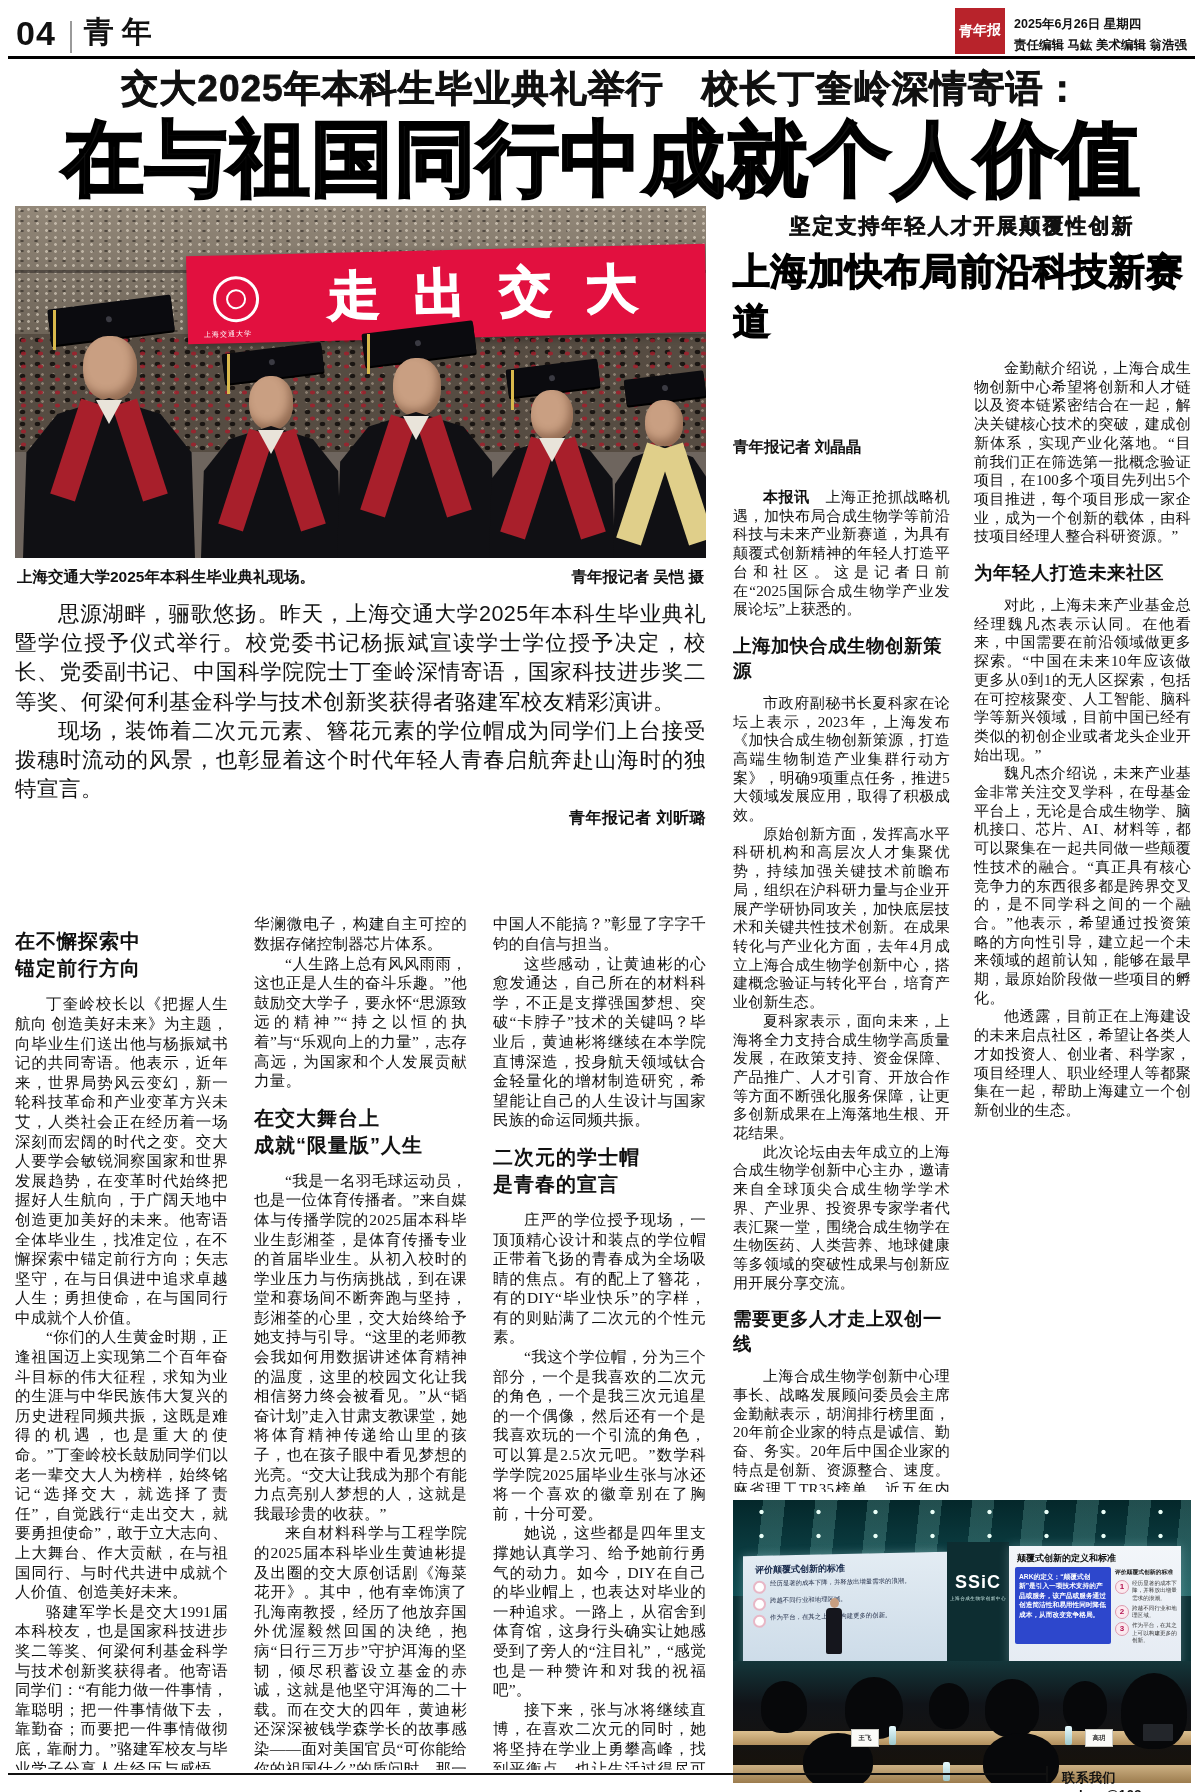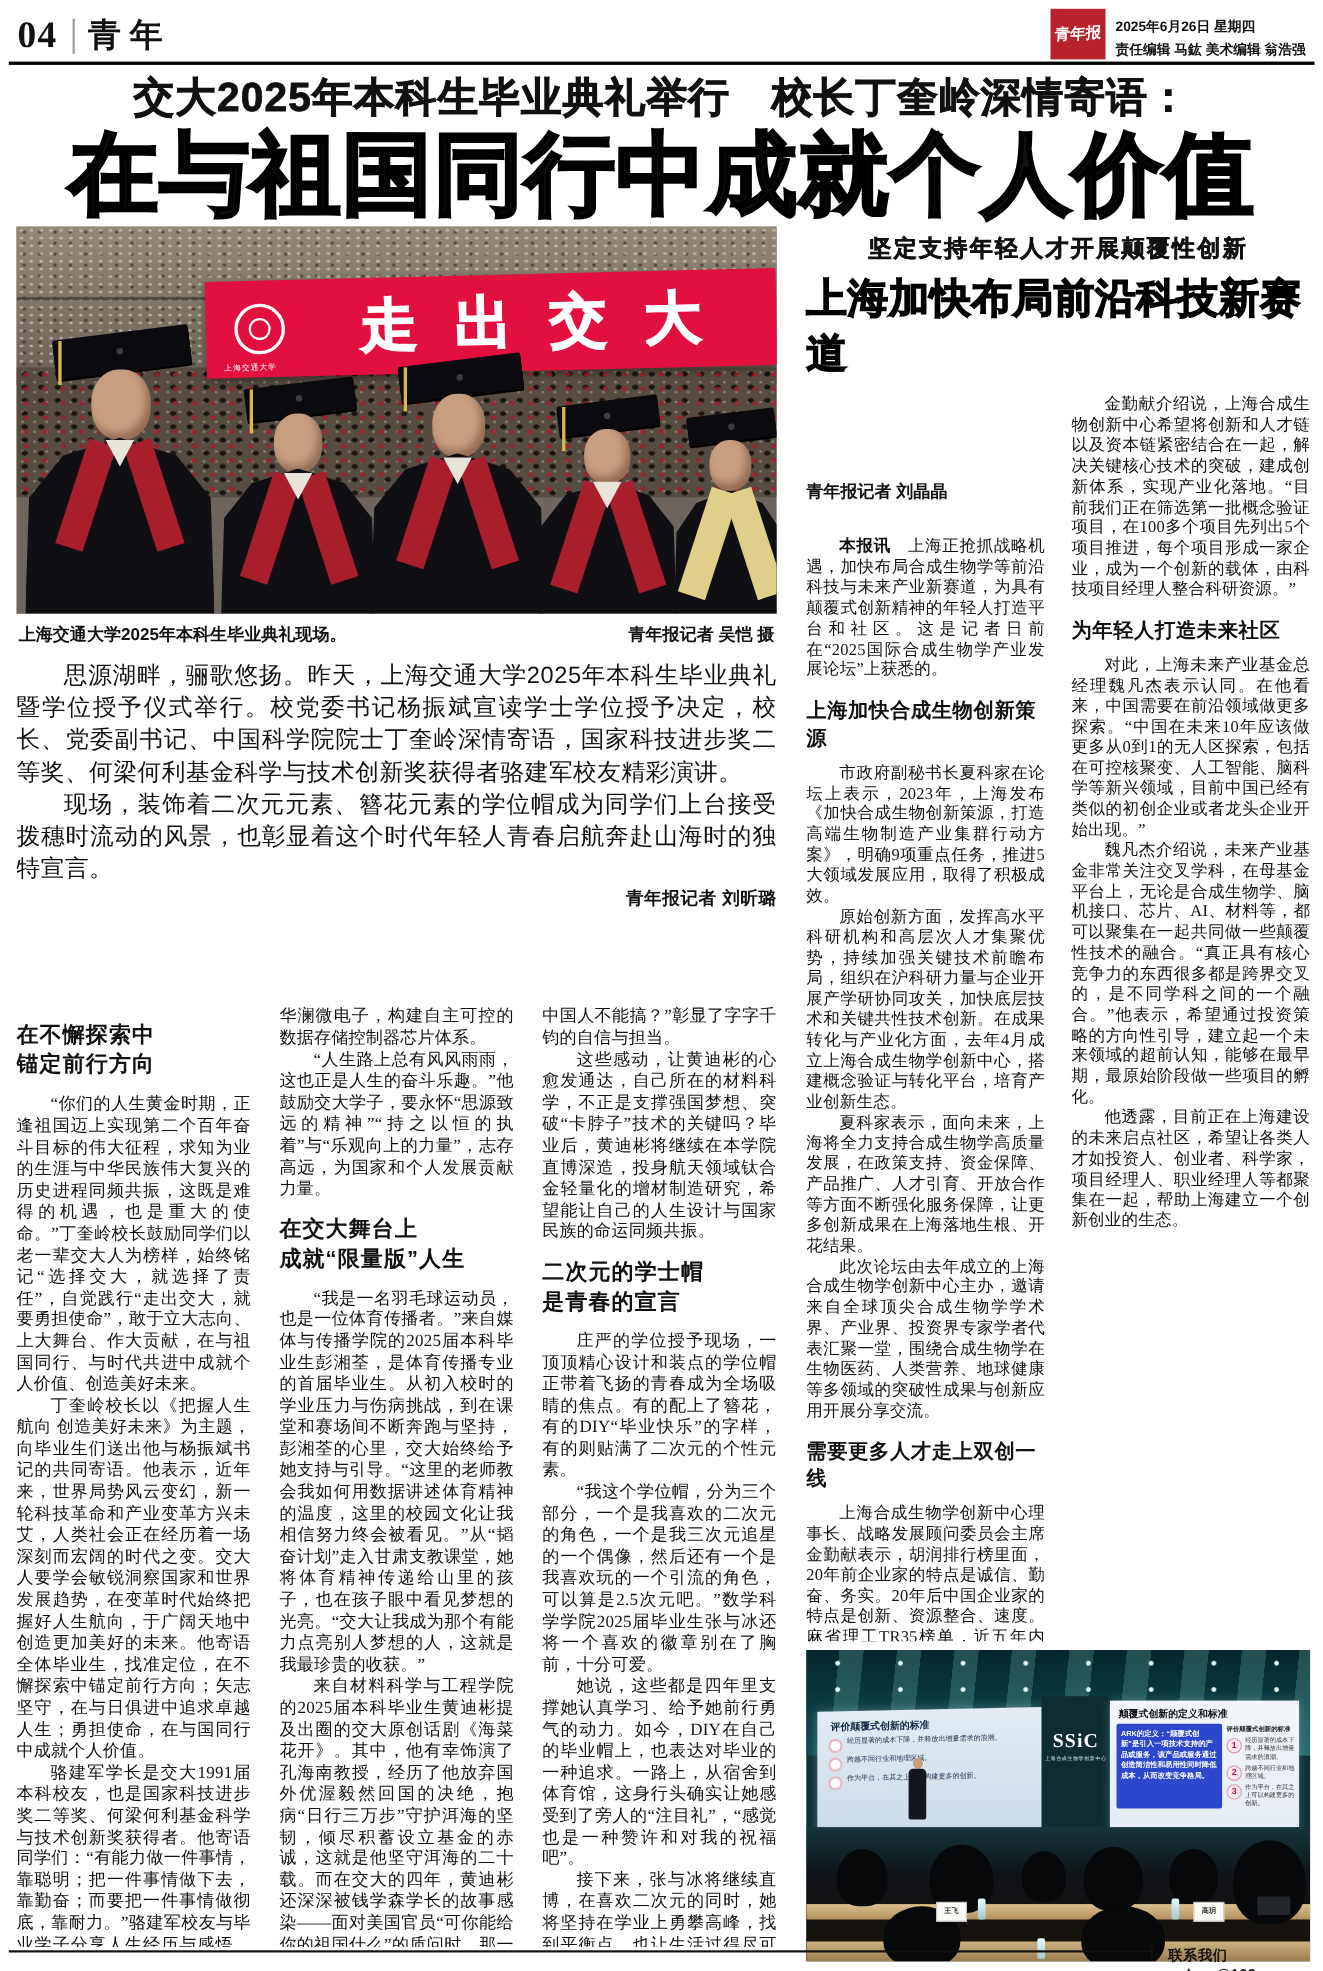--- a/index.html
+++ b/index.html
@@ -1,19 +1,19 @@
 <!DOCTYPE html>
 <html><head>
 <meta charset="utf-8">
 <style>
   html,body{margin:0;padding:0;background:#e8e8e8;}
   .page{position:relative;width:1203px;height:1792px;background:#ffffff;margin:0 auto;
         overflow:hidden;font-family:"Liberation Sans","DejaVu Sans",sans-serif;color:#111;}
   
-  .hdr-left{position:absolute;top:12px;left:16px;display:flex;align-items:center;font-family:Liberation Serif, serif;}
+  .hdr-left{position:absolute;top:12px;left:16px;display:flex;align-items:flex-end;}
   .hdr-page-num{font-size:34px;font-weight:900;letter-spacing:1px;}
   .hdr-divider{width:2px;height:32px;background:#9a9a9a;margin:0 12px 0 14px;}
   .hdr-section{font-size:30px;font-weight:900;letter-spacing:8px;}
   .masthead{position:absolute;top:8px;right:16px;display:flex;align-items:flex-start;gap:9px;}
   .mast-logo{width:50px;height:46px;background:#b8232b;color:#fff;display:flex;align-items:center;justify-content:center;
              font-weight:900;font-size:14px;transform-origin:center;letter-spacing:0;}
   .mast-logo span{display:block;transform:skewX(-6deg) rotate(-3deg);}
   .mast-text{font-size:12.5px;font-weight:700;line-height:1.65;padding-top:6px;}
   .head-rule{position:absolute;top:56px;left:8px;right:8px;height:3px;background:#000;}
   
@@ -89,21 +89,21 @@
     background:linear-gradient(180deg,#04272a,#0d4247 70%,#0f4c51);}
   .ceiling::after{content:"";position:absolute;inset:0;
     background-image:radial-gradient(circle,#eafff8 1.7px,rgba(255,255,255,0) 2.6px),
       repeating-linear-gradient(96deg,transparent 0 30px,rgba(140,215,205,.22) 30px 52px);
     background-size:57px 24px,100% 100%;}
   .screenL{position:absolute;left:10px;top:54px;width:204px;height:112px;transform:skewY(-1.2deg);
            background:linear-gradient(180deg,#e3ecf3,#ccdbe8);box-shadow:0 0 10px rgba(180,220,230,.35);}
   .sl-title{font-size:9px;font-weight:800;color:#17294b;margin:8px 10px 3px 12px;}
   .sl-item{display:flex;gap:4px;margin:3px 8px 0 10px;font-size:6.4px;line-height:1.3;color:#27324c;}
   .sl-bullet{width:9px;height:9px;border:2px solid #e8b7c6;border-radius:50%;background:#fff;flex:none;margin-top:1px;}
-  .centerGap{position:absolute;left:214px;top:42px;width:62px;height:130px;background:#0d2d31;font-family:Liberation Serif, serif;}
+  .centerGap{position:absolute;left:214px;top:42px;width:62px;height:130px;background:#0d2d31;}
   .ssic{color:#fff;font-weight:900;font-size:18px;text-align:center;margin-top:30px;letter-spacing:1px;}
   .ssic-sub{color:#cfeeea;font-size:4.6px;text-align:center;margin-top:3px;letter-spacing:.5px;}
   .screenR{position:absolute;left:276px;top:46px;width:172px;height:120px;
            background:linear-gradient(#f3f6fa,#e5ebf3);box-shadow:0 0 10px rgba(180,220,230,.3);}
   .sr-title{font-size:9px;font-weight:800;color:#101010;margin:6px 6px 2px 8px;}
   .sr-body{display:flex;gap:4px;padding:0 4px 0 6px;}
   .ark{width:88px;background:#2d47cc;color:#fff;font-size:6.7px;line-height:1.4;padding:5px 4px;
        font-weight:700;border-radius:2px;}
   .sr-list{flex:1;}
   .sr-small-title{font-size:5.8px;font-weight:800;color:#222;margin:1px 0 2px 0;}
@@ -217,22 +217,22 @@
     </div>
     <div class="intro">
       <p>思源湖畔，骊歌悠扬。昨天，上海交通大学2025年本科生毕业典礼暨学位授予仪式举行。校党委书记杨振斌宣读学士学位授予决定，校长、党委副书记、中国科学院院士丁奎岭深情寄语，国家科技进步奖二等奖、何梁何利基金科学与技术创新奖获得者骆建军校友精彩演讲。</p>
       <p>现场，装饰着二次元元素、簪花元素的学位帽成为同学们上台接受拨穗时流动的风景，也彰显着这个时代年轻人青春启航奔赴山海时的独特宣言。</p>
       <div class="intro-byline">青年报记者 刘昕璐</div>
     </div>
     <div class="body-cols" id="left-cols">
         <div class="col">
           <div class="subhead">在不懈探索中
 锚定前行方向</div>
+          <p class="para">丁奎岭校长以《把握人生航向 创造美好未来》为主题，向毕业生们送出他与杨振斌书记的共同寄语。他表示，近年来，世界局势风云变幻，新一轮科技革命和产业变革方兴未艾，人类社会正在经历着一场深刻而宏阔的时代之变。交大人要学会敏锐洞察国家和世界发展趋势，在变革时代始终把握好人生航向，于广阔天地中创造更加美好的未来。他寄语全体毕业生，找准定位，在不懈探索中锚定前行方向；矢志坚守，在与日俱进中追求卓越人生；勇担使命，在与国同行中成就个人价值。</p>
           <p class="para">“你们的人生黄金时期，正逢祖国迈上实现第二个百年奋斗目标的伟大征程，求知为业的生涯与中华民族伟大复兴的历史进程同频共振，这既是难得的机遇，也是重大的使命。”丁奎岭校长鼓励同学们以老一辈交大人为榜样，始终铭记“选择交大，就选择了责任”，自觉践行“走出交大，就要勇担使命”，敢于立大志向、上大舞台、作大贡献，在与祖国同行、与时代共进中成就个人价值、创造美好未来。</p>
-          <p class="para">丁奎岭校长以《把握人生航向 创造美好未来》为主题，向毕业生们送出他与杨振斌书记的共同寄语。他表示，近年来，世界局势风云变幻，新一轮科技革命和产业变革方兴未艾，人类社会正在经历着一场深刻而宏阔的时代之变。交大人要学会敏锐洞察国家和世界发展趋势，在变革时代始终把握好人生航向，于广阔天地中创造更加美好的未来。他寄语全体毕业生，找准定位，在不懈探索中锚定前行方向；矢志坚守，在与日俱进中追求卓越人生；勇担使命，在与国同行中成就个人价值。</p>
           <p class="para">骆建军学长是交大1991届本科校友，也是国家科技进步奖二等奖、何梁何利基金科学与技术创新奖获得者。他寄语同学们：“有能力做一件事情，靠聪明；把一件事情做下去，靠勤奋；而要把一件事情做彻底，靠耐力。”骆建军校友与毕业学子分享人生经历与感悟。他作为微电子电路与系统专业的第一批学生，三十余年专注于集成电路设计，于硅谷迈出创业第一步，归国深耕创立</p>
         </div>
         <div class="col">
           <p class="para cont">华澜微电子，构建自主可控的数据存储控制器芯片体系。</p>
           <p class="para">“人生路上总有风风雨雨，这也正是人生的奋斗乐趣。”他鼓励交大学子，要永怀“思源致远的精神”“持之以恒的执着”与“乐观向上的力量”，志存高远，为国家和个人发展贡献力量。</p>
           <div class="subhead">在交大舞台上
 成就“限量版”人生</div>
           <p class="para">“我是一名羽毛球运动员，也是一位体育传播者。”来自媒体与传播学院的2025届本科毕业生彭湘荃，是体育传播专业的首届毕业生。从初入校时的学业压力与伤病挑战，到在课堂和赛场间不断奔跑与坚持，彭湘荃的心里，交大始终给予她支持与引导。“这里的老师教会我如何用数据讲述体育精神的温度，这里的校园文化让我相信努力终会被看见。”从“韬奋计划”走入甘肃支教课堂，她将体育精神传递给山里的孩子，也在孩子眼中看见梦想的光亮。“交大让我成为那个有能力点亮别人梦想的人，这就是我最珍贵的收获。”</p>
           <p class="para">来自材料科学与工程学院的2025届本科毕业生黄迪彬提及出圈的交大原创话剧《海菜花开》。其中，他有幸饰演了孔海南教授，经历了他放弃国外优渥毅然回国的决绝，抱病“日行三万步”守护洱海的坚韧，倾尽积蓄设立基金的赤诚，这就是他坚守洱海的二十载。而在交大的四年，黄迪彬还深深被钱学森学长的故事感染——面对美国官员“可你能给你的祖国什么”的质问时，那一个刚劲有力的“爱”字，道出了他立志航空报国的滚烫理想。面对从零开始的导弹事业，一句“外国人能搞的，难道</p>
         </div>

